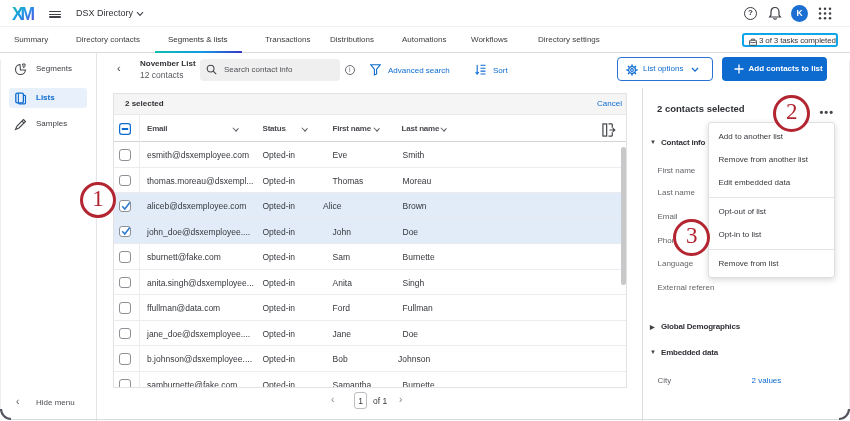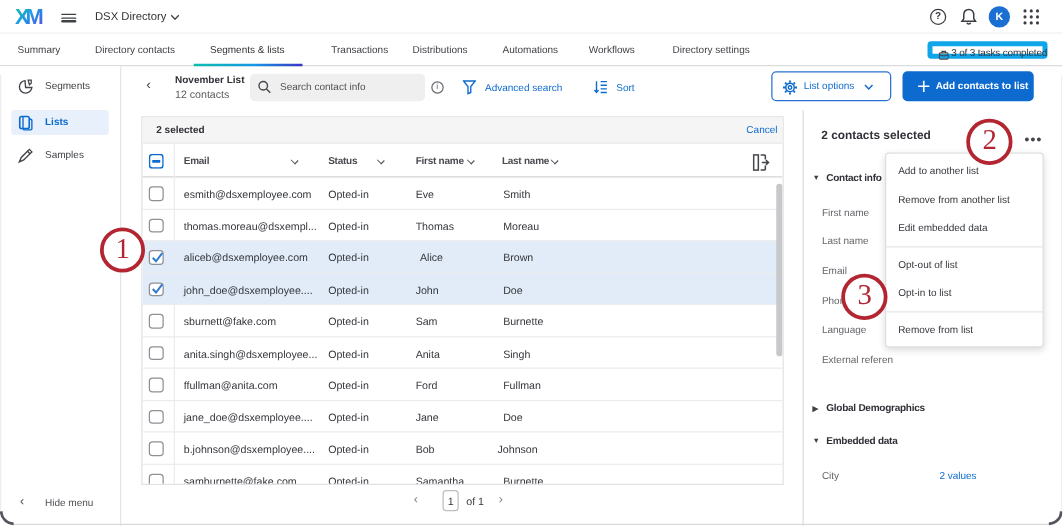--- a/index.html
+++ b/index.html
@@ -12,21 +12,21 @@
 .burger { position:absolute; left:48.5px; top:11px; width:12px; }
 .burger div { height:1.3px; background:#3f4147; margin-bottom:1.35px; border-radius:1px; }
 .dirname { position:absolute; left:76px; top:8px; font-size:9px; color:#303236; }
 .qicon { position:absolute; top:7px; width:13px; height:13px; border:1.2px solid #3b3d42; border-radius:50%; color:#3b3d42; font-size:8px; text-align:center; line-height:10.5px; font-weight:bold; }
 .avatar { position:absolute; top:5px; width:17px; height:17px; background:#1b6fd3; border-radius:50%; color:#fff; font-size:8.5px; font-weight:bold; text-align:center; line-height:17px; }
 
 
 .tabs { position:absolute; left:0; top:27px; width:850px; height:26px; border-bottom:1px solid #dadbdc; background:#fff; }
 .tab { position:absolute; top:0; height:25px; line-height:25px; font-size:8px; color:#3f4145; white-space:nowrap; }
 .tabline { position:absolute; left:155px; top:23.5px; width:87px; height:2.5px; background:linear-gradient(90deg,#0cbfae,#1697e4 55%,#3937c4); }
-.badge { position:absolute; left:742px; top:6px; width:96px; height:13.5px; border:4px solid #0ea5e9; border-radius:3px; font-size:8px; color:#35373c; line-height:11.5px; padding-left:15px; background:#fff; white-space:nowrap; letter-spacing:-0.15px; }
+.badge { position:absolute; left:742px; top:6px; width:96px; height:13.5px; border:2px solid #0ea5e9; border-radius:3px; font-size:8px; color:#35373c; line-height:11.5px; padding-left:15px; background:#fff; white-space:nowrap; letter-spacing:-0.15px; }
 
 
 .sidebar { position:absolute; left:0; top:53px; width:97px; height:368px; border-right:1px solid #e4e5e6; background:#fff; }
 .sideitem { position:absolute; left:9px; width:78px; height:20px; border-radius:3px; font-size:8px; color:#3f4145; line-height:20px; }
 .sideitem svg { position:absolute; left:5px; top:4px; }
 .sideitem .lbl { margin-left:27px; }
 .sideactive { background:#e7f0fb; color:#0d6bd0; font-weight:bold; }
 
 
 .backchev { position:absolute; left:117px; top:62px; color:#3f4145; font-size:11px; }
@@ -260,21 +260,21 @@
     <span class="td" style="left:218.5px;">Thomas</span>
     <span class="td" style="left:288.5px;">Moreau</span>
   </div>
   <div class="trow sel" style="top:99.0px;">
     <span class="cb checked"></span>
         <svg style="position:absolute;left:6.5px;top:7.5px;" width="10" height="10" viewBox="0 0 10 10">
           <path d="M1.2 5.2 L3.8 8 L8.8 1.5" fill="none" stroke="#2e7ad1" stroke-width="1.6"></path>
         </svg>
     <span class="td" style="left:33px;">aliceb@dsxemployee.com</span>
     <span class="td" style="left:148.5px;">Opted-in</span>
-    <span class="td" style="left:222px;">Alice</span>
+    <span class="td" style="left:209px;">Alice</span>
     <span class="td" style="left:288.5px;">Brown</span>
   </div>
   <div class="trow sel" style="top:124.5px;">
     <span class="cb checked"></span>
         <svg style="position:absolute;left:6.5px;top:7.5px;" width="10" height="10" viewBox="0 0 10 10">
           <path d="M1.2 5.2 L3.8 8 L8.8 1.5" fill="none" stroke="#2e7ad1" stroke-width="1.6"></path>
         </svg>
     <span class="td" style="left:33px;">john_doe@dsxemployee....</span>
     <span class="td" style="left:148.5px;">Opted-in</span>
     <span class="td" style="left:218.5px;">John</span>
@@ -289,21 +289,21 @@
   </div>
   <div class="trow" style="top:175.5px;">
     <span class="cb"></span>
     <span class="td" style="left:33px;">anita.singh@dsxemployee...</span>
     <span class="td" style="left:148.5px;">Opted-in</span>
     <span class="td" style="left:218.5px;">Anita</span>
     <span class="td" style="left:288.5px;">Singh</span>
   </div>
   <div class="trow" style="top:201.0px;">
     <span class="cb"></span>
-    <span class="td" style="left:33px;">ffullman@anita.com</span>
+    <span class="td" style="left:33px;">ffullman@data.com</span>
     <span class="td" style="left:148.5px;">Opted-in</span>
     <span class="td" style="left:218.5px;">Ford</span>
     <span class="td" style="left:288.5px;">Fullman</span>
   </div>
   <div class="trow" style="top:226.5px;">
     <span class="cb"></span>
     <span class="td" style="left:33px;">jane_doe@dsxemployee....</span>
     <span class="td" style="left:148.5px;">Opted-in</span>
     <span class="td" style="left:218.5px;">Jane</span>
     <span class="td" style="left:288.5px;">Doe</span>

